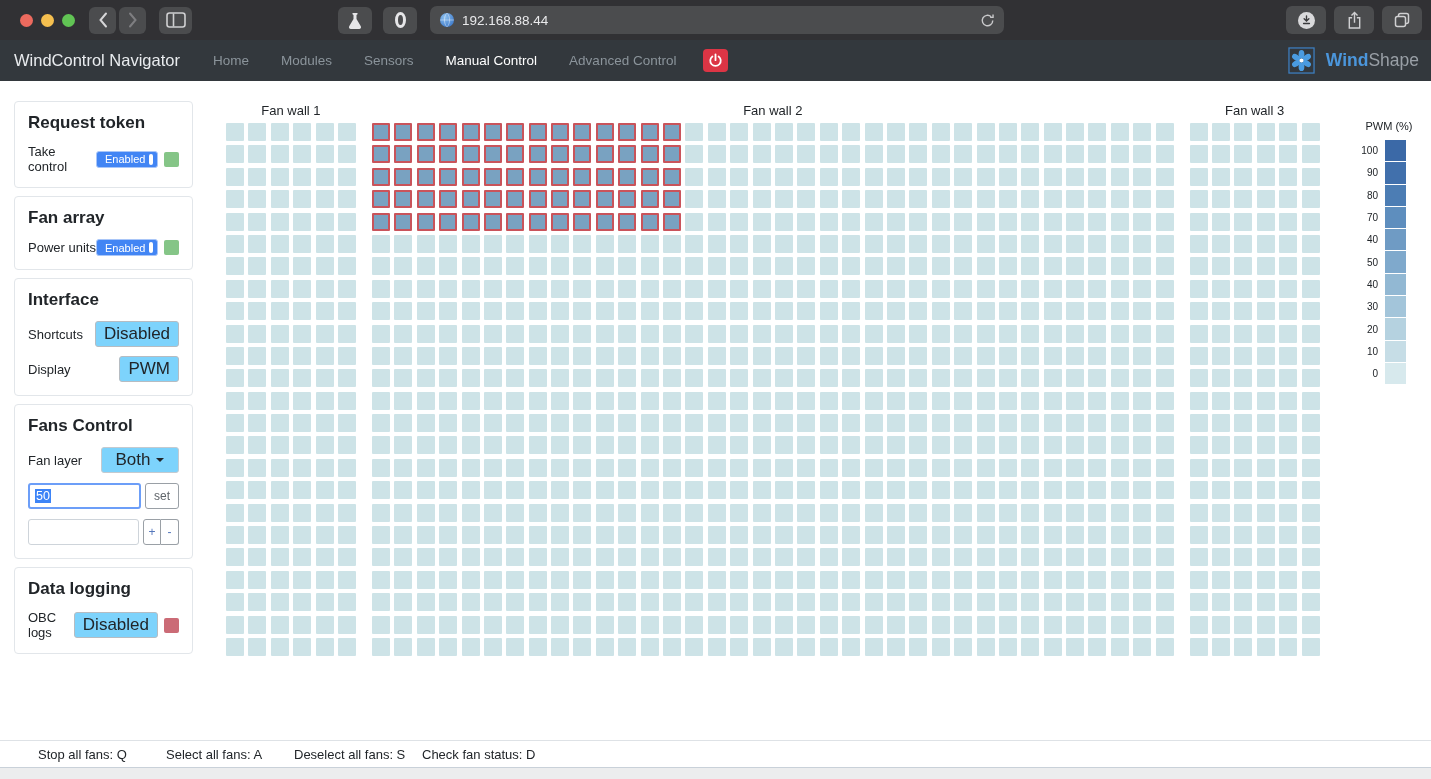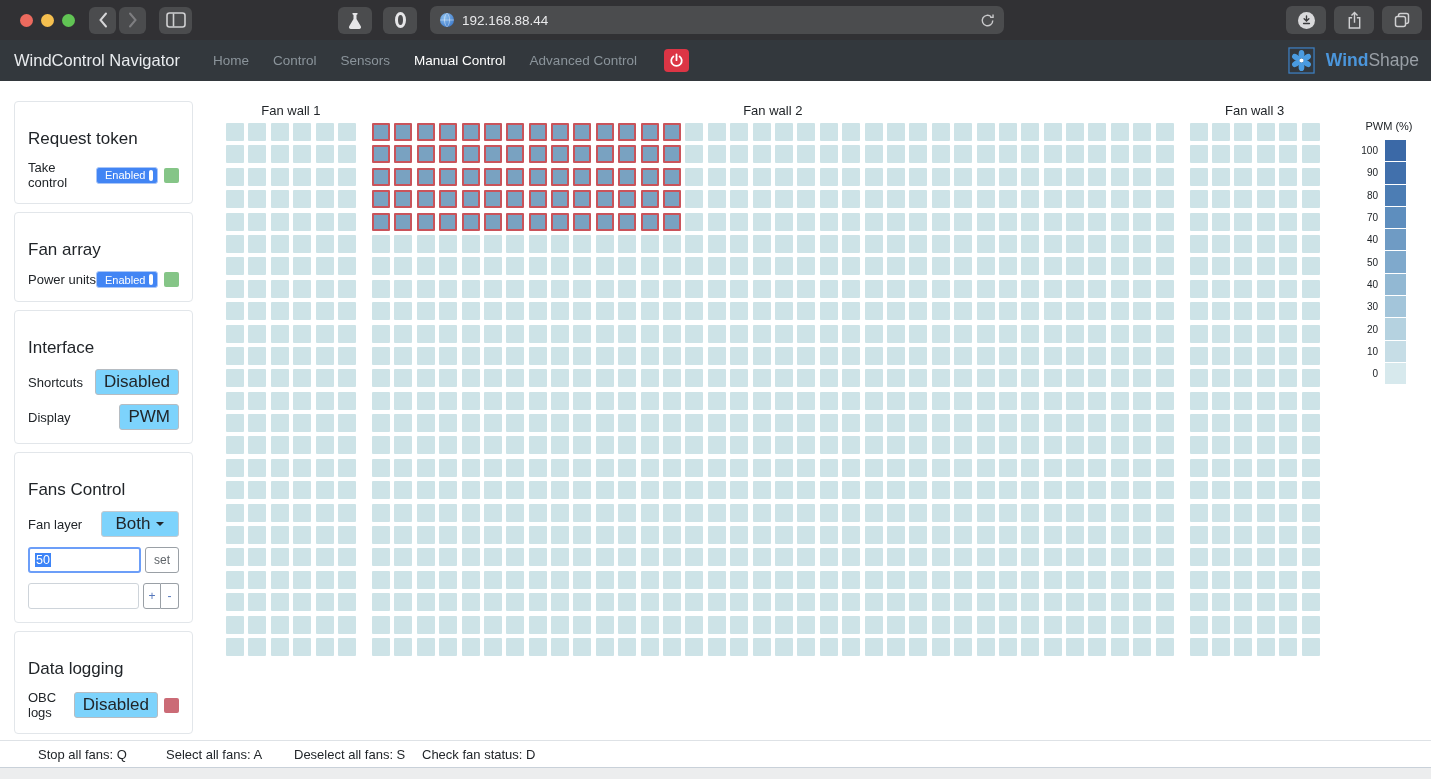--- a/index.html
+++ b/index.html
@@ -27,35 +27,35 @@
   .urlbar .url-text { color:#e9e9eb; font-size:13.5px; margin-left:7px; flex:1; }
   .right-btns { position:absolute; right:9px; top:6px; display:flex; gap:8px; }
   .right-btns .cbtn { width:40px; height:28px; }
   .dl-circle { width:17px; height:17px; border-radius:50%; background:#d9d9db;
                display:flex; align-items:center; justify-content:center; }
 
   
   .navbar { position:absolute; left:0; top:40px; width:1431px; height:41px;
             background:#33383d; display:flex; align-items:center; }
   .brand { color:#e9ecef; font-size:16.5px; margin-left:14px; white-space:nowrap; }
-  .nav-items { display:flex; align-items:center; margin-left:22px; gap:2px; }
+  .nav-items { display:flex; align-items:center; margin-left:22px; gap:10px; }
   .nav-item { font-size:13.5px; color:#8b949b; padding:6px 11px; cursor:pointer; white-space:nowrap; }
   .nav-item.active { color:#ffffff; }
   .power-btn { width:25px; height:23px; border-radius:4px; background:#dc3545;
                display:flex; align-items:center; justify-content:center; margin-left:16px; cursor:pointer; }
   .logo { position:absolute; right:12px; top:0; height:41px; display:flex; align-items:center; gap:11px;margin-left:8px; }
   .logo-word { font-size:17.5px; }
   .logo-word .w1 { color:#4b96dc; font-weight:bold; }
   .logo-word .w2 { color:#999fa6; }
 
   
   .sidebar { position:absolute; left:14px; top:101px; width:179px; }
   .card { background:#fff; border:1px solid #e2e6ea; border-radius:4px;
           padding:11px 13px 13px 13px; margin-bottom:8px; }
-  .card h2 { font-size:17px; font-weight:normal; color:#212529; margin-bottom:11px;margin-top:16px; }
+  .card h2 { font-size:17px; font-weight:bold; color:#212529; margin-bottom:11px; }
   .crow { display:flex; align-items:center; justify-content:space-between; margin-top:9px; }
   .clabel { font-size:13px; color:#212529; }
   .row-right { display:flex; align-items:center; gap:6px; }
   .toggle { position:relative; width:62px; height:17px; background:#4285f4;
             border:1px solid #a9c6f8; border-radius:3px; color:#fff; font-size:11px;
             display:flex; align-items:center; padding-left:8px; cursor:pointer; }
   .toggle .knob { position:absolute; right:4px; top:2px; width:4px; height:11px;
                   background:#fff; border-radius:2px; }
   .status-sq { width:15px; height:15px; border-radius:2px; }
   .btn { background:#7dd3fc; border:1px solid #b6bcc2; border-radius:3px; color:#212529;
@@ -177,21 +177,21 @@
           <rect x="2.5" y="5.5" width="10" height="10" rx="2" fill="#4b4c4e" stroke="#d0d0d2" stroke-width="1.5"></rect>
         </svg>
       </div>
     </div>
   </div>
 
   <div class="navbar">
     <span class="brand">WindControl Navigator</span>
     <div class="nav-items" id="nav-items">
         <span class="nav-item">Home</span>
-        <span class="nav-item">Control</span>
+        <span class="nav-item">Modules</span>
         <span class="nav-item">Sensors</span>
         <span class="nav-item active">Manual Control</span>
         <span class="nav-item">Advanced Control</span>
       </div>
     <div class="power-btn">
       <svg width="15" height="15" viewBox="0 0 16 16">
         <path d="M8 1.6v6" stroke="#fff" stroke-width="1.9" stroke-linecap="round"></path>
         <path d="M4.7 3.7a5.6 5.6 0 1 0 6.6 0" fill="none" stroke="#fff" stroke-width="1.9" stroke-linecap="round"></path>
       </svg>
     </div>

